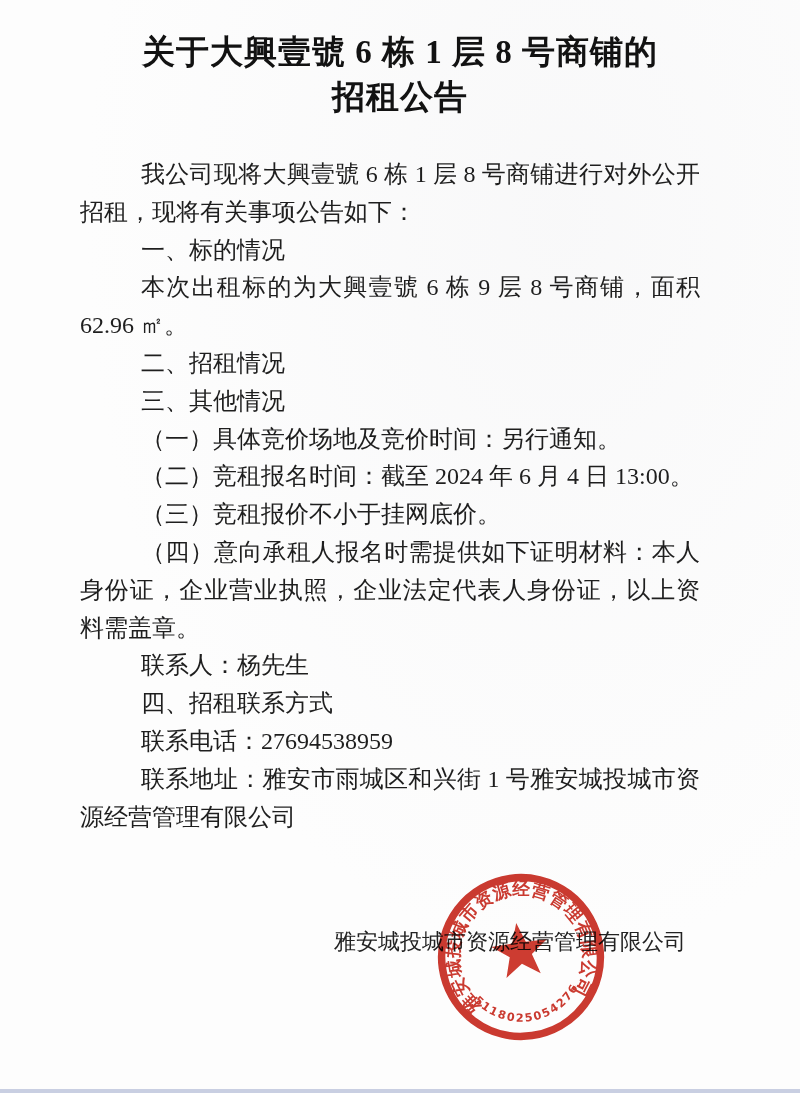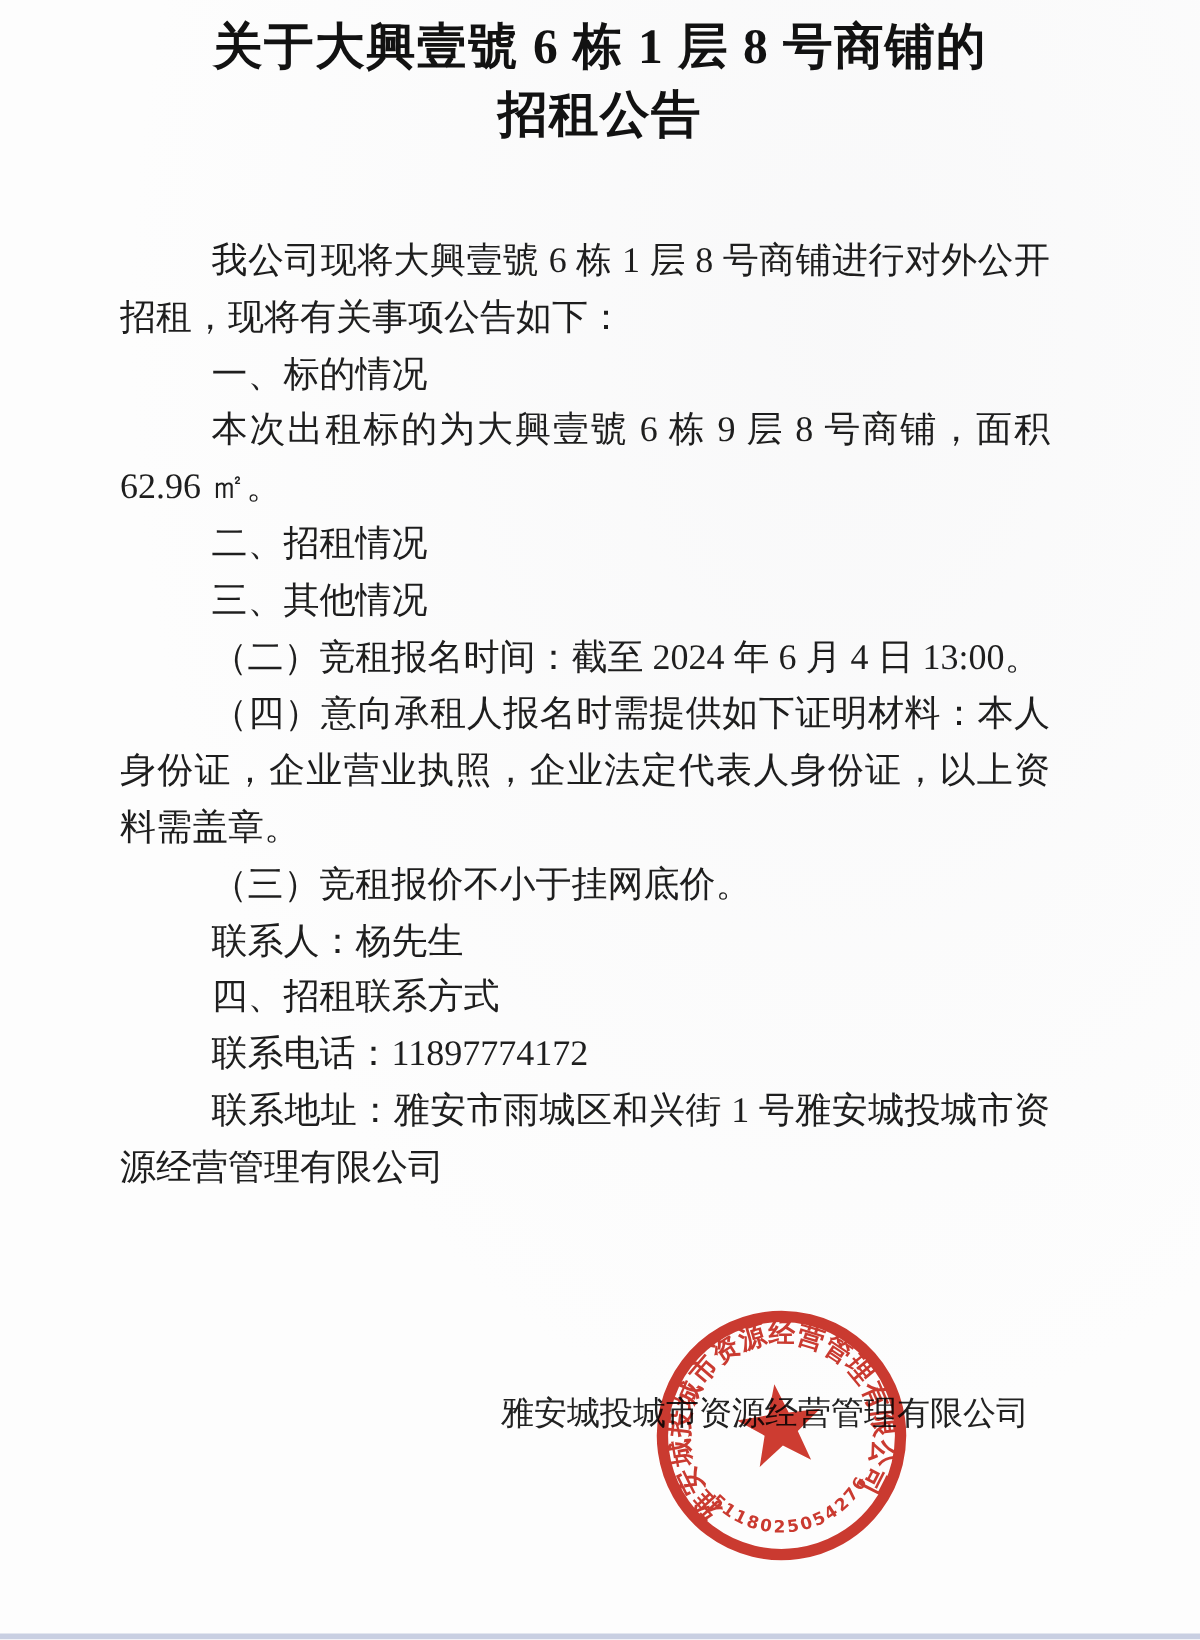--- a/index.html
+++ b/index.html
@@ -17,21 +17,22 @@
     background: #fdfdfd;
   }
   .page {
     position: absolute;
     inset: 0;
     background:
       radial-gradient(ellipse at 70% 20%, rgba(240,240,242,0.35), rgba(253,253,253,0) 60%),
       #fdfdfd;
   }
   .title {
-    margin: 10px;
+    margin: 0;
+    padding-top: 30px;
     text-align: center;
     font-size: 33px;
     font-weight: bold;
     line-height: 45px;
     color: #121212;
     letter-spacing: 1px;
   }
   .title .tline { display: block; }
   .body-text {
     position: absolute;
@@ -107,26 +108,27 @@
     <span class="tline">关于大興壹號 6 栋 1 层 8 号商铺的</span>
     <span class="tline">招租公告</span>
   </h1>
 
   <div class="body-text">
     <p>我公司现将大興壹號 6 栋 1 层 8 号商铺进行对外公开招租，现将有关事项公告如下：</p>
     <p>一、标的情况</p>
     <p>本次出租标的为大興壹號 6 栋 9 层 8 号商铺，面积 62.96 ㎡。</p>
     <p>二、招租情况</p>
     <p>三、其他情况</p>
+    <p>（一）具体竞价场地及竞价时间：另行通知。</p>
     <p>（二）竞租报名时间：截至 2024 年 6 月 4 日 13:00。</p>
+    <p>（三）竞租报价不小于挂网底价。</p>
     <p>（四）意向承租人报名时需提供如下证明材料：本人身份证，企业营业执照，企业法定代表人身份证，以上资料需盖章。</p>
-    <p>（三）竞租报价不小于挂网底价。</p>
     <p>联系人：杨先生</p>
     <p>四、招租联系方式</p>
-    <p>联系电话：11897774172</p>
+    <p>联系电话：27694538959</p>
     <p>联系地址：雅安市雨城区和兴街 1 号雅安城投城市资源经营管理有限公司</p>
   </div>
 
   <div class="signature">
     <div>雅安城投城市资源经营管理有限公司</div>
   </div>
 
   <div class="seal">
     <svg viewBox="0 0 200 200" xmlns="http://www.w3.org/2000/svg">
       <circle class="ring" cx="100" cy="100" r="94.5"></circle>

